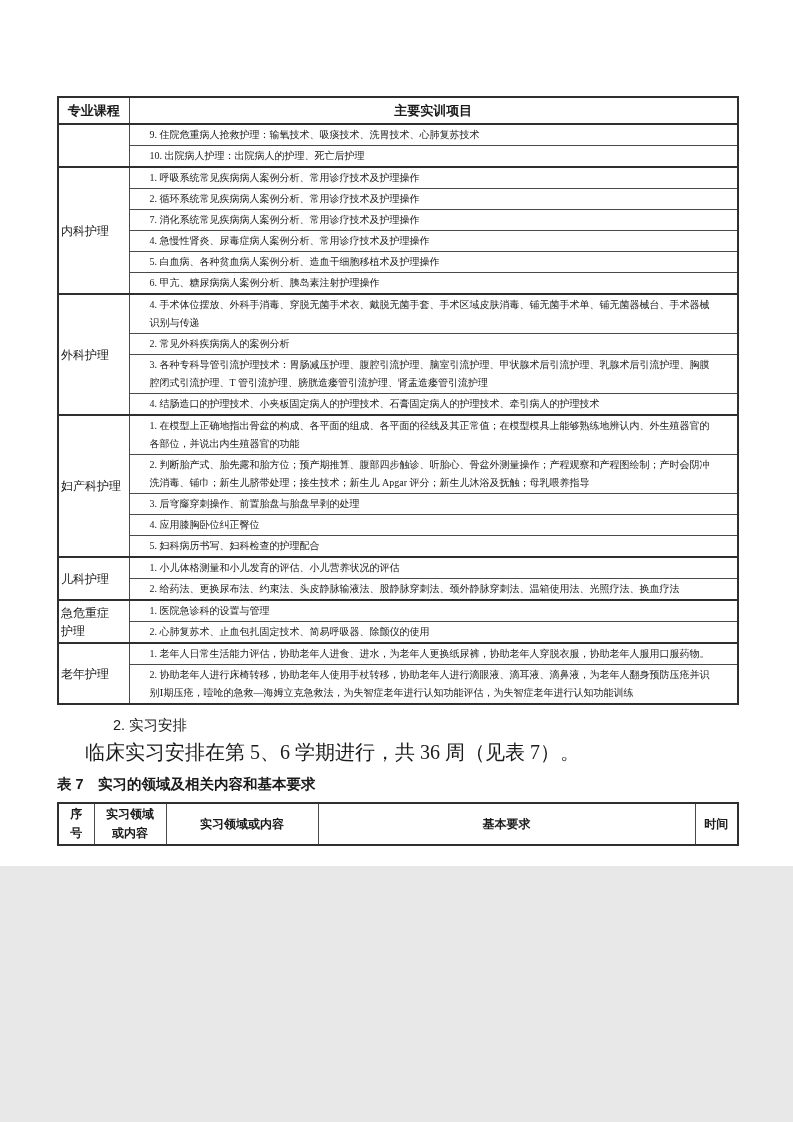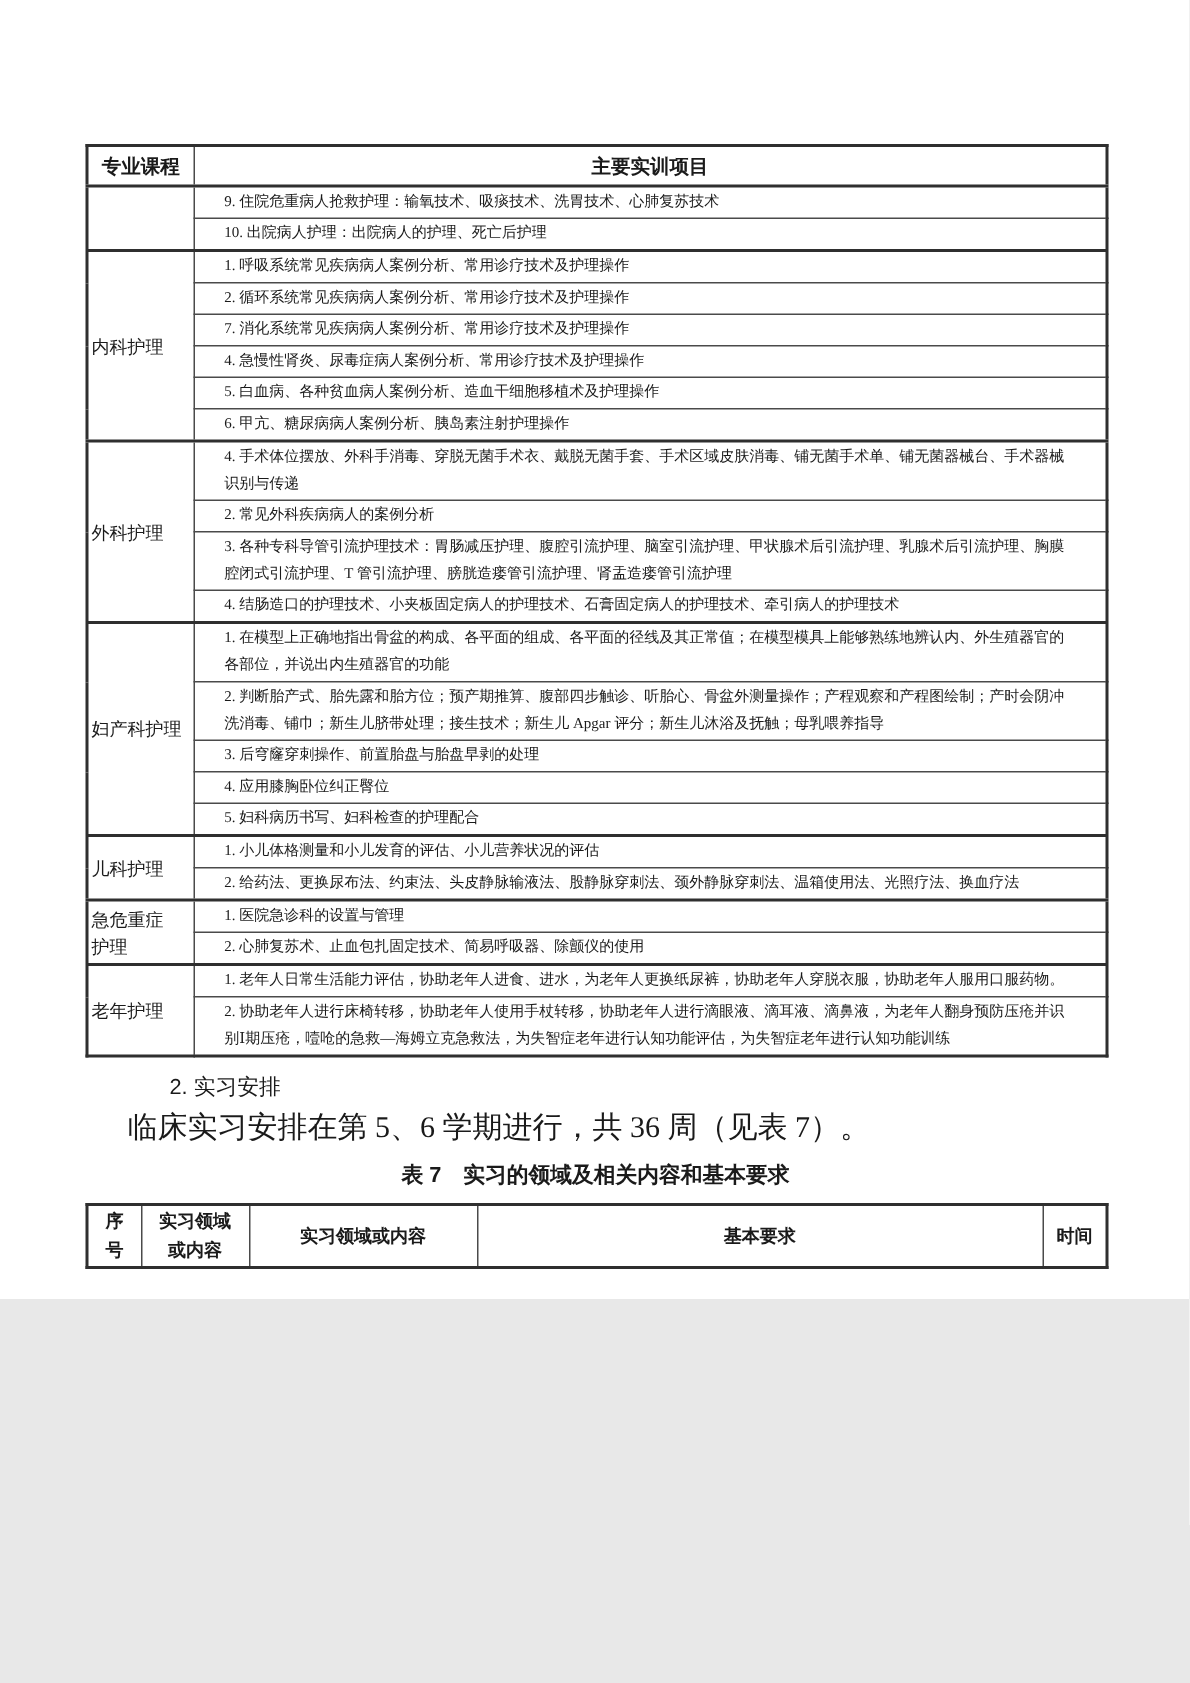--- a/index.html
+++ b/index.html
@@ -52,21 +52,20 @@
     font-size: 14.5px;
     line-height: 19px;
   }
   .sec-para {
     margin: 7px 0 0 28px;
     font-size: 20px;
     line-height: 20px;
   }
   .t7-title {
     margin-top: 12px;
-    text-align: center;
     font-family: "Liberation Sans", "DejaVu Sans", sans-serif;
     font-weight: bold;
     font-size: 14.5px;
     line-height: 20px;
   }
 
   
   .t2 { border: 2px solid #2f2f2f; margin-top: 8px; }
   .t2 td {
     border: 1px solid #4a4a4a;

